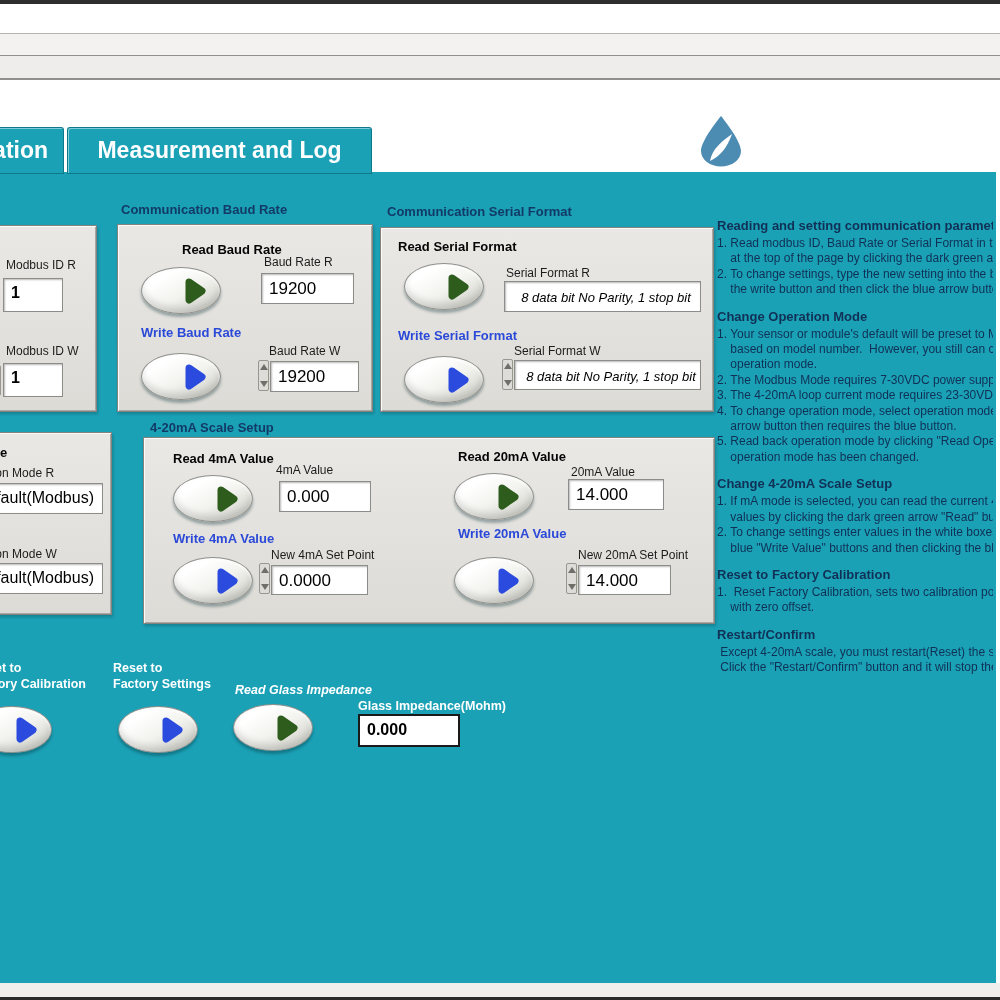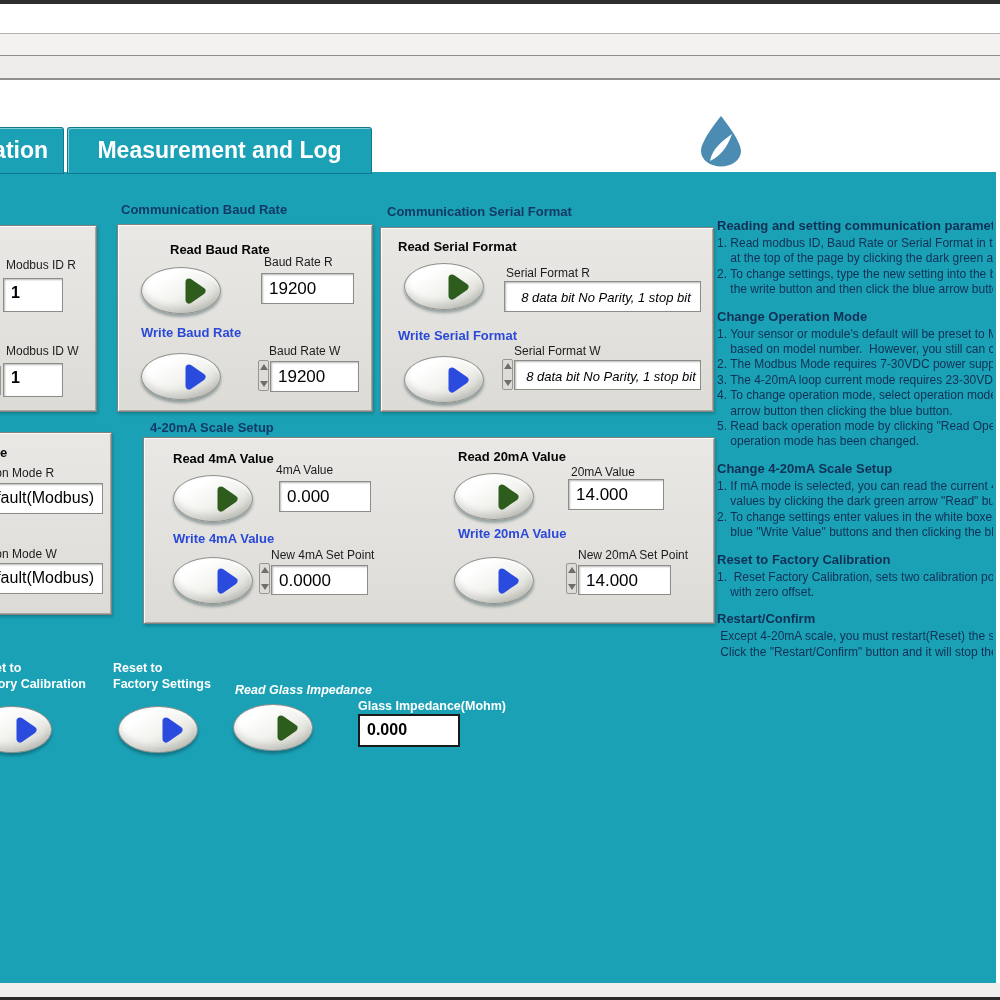--- a/index.html
+++ b/index.html
@@ -90,21 +90,21 @@
     <div class="flabel" style="left:170px;top:118px;">Modbus  ID W</div>
     <div class="spin" style="left:154px;top:139px;">
       
       
     </div>
     <div class="ibox bold" style="left:167px;top:137px;width:60px;height:34px;">1</div>
   </div>
 
   <div class="ptitle" style="left:121px;top:202px;">Communication Baud Rate</div>
   <div class="panel" style="left:117px;top:224px;width:254px;height:186px;">
-    <div class="rlabel" style="left:23px;top:17px;padding-left:29px;">Read Baud Rate</div>
+    <div class="rlabel" style="left:35px;top:17px;padding-left:29px;">Read Baud Rate</div>
     <div class="oval" style="left:23px;top:42px;">
       <svg width="26" height="30" viewBox="0 0 24 30">
         <path d="M5 6 L18 15 L5 24 Z" fill="#2E5C1D" stroke="#2E5C1D" stroke-width="7" stroke-linejoin="round"></path>
       </svg>
     </div>
     <div class="flabel" style="left:146px;top:30px;">Baud Rate R</div>
     <div class="ibox" style="left:143px;top:48px;width:93px;height:31px;">19200</div>
     <div class="wlabel" style="left:23px;top:100px;">Write Baud Rate</div>
     <div class="oval" style="left:23px;top:128px;">
       <svg width="26" height="30" viewBox="0 0 24 30">
@@ -233,24 +233,25 @@
         <div class="h">Reading and setting communication parameters</div>
         <div class="l">1. Read modbus ID, Baud Rate or Serial Format in the boxes</div>
         <div class="l">    at the top of the page by clicking the dark green arrows.</div>
         <div class="l">2. To change settings, type the new setting into the box next to</div>
         <div class="l">    the write button and then click the blue arrow button.</div>
       </div>
       <div class="sec">
         <div class="h">Change Operation Mode</div>
         <div class="l">1. Your sensor or module's default will be preset to Modbus</div>
         <div class="l">    based on model number.  However, you still can change the</div>
+        <div class="l">    operation mode.</div>
         <div class="l">2. The Modbus Mode requires 7-30VDC power supply.</div>
         <div class="l">3. The 4-20mA loop current mode requires 23-30VDC power.</div>
         <div class="l">4. To change operation mode, select operation mode with the</div>
-        <div class="l">    arrow button then clicking the blue button.</div>
+        <div class="l">    arrow button then requires the blue button.</div>
         <div class="l">5. Read back operation mode by clicking "Read Operation Mode"</div>
         <div class="l">    operation mode has been changed.</div>
       </div>
       <div class="sec">
         <div class="h">Change 4-20mA Scale Setup</div>
         <div class="l">1. If mA mode is selected, you can read the current 4-20mA</div>
         <div class="l">    values by clicking the dark green arrow "Read" buttons.</div>
         <div class="l">2. To change settings enter values in the white boxes next to the</div>
         <div class="l">    blue "Write Value" buttons and then clicking the blue buttons.</div>
       </div>

